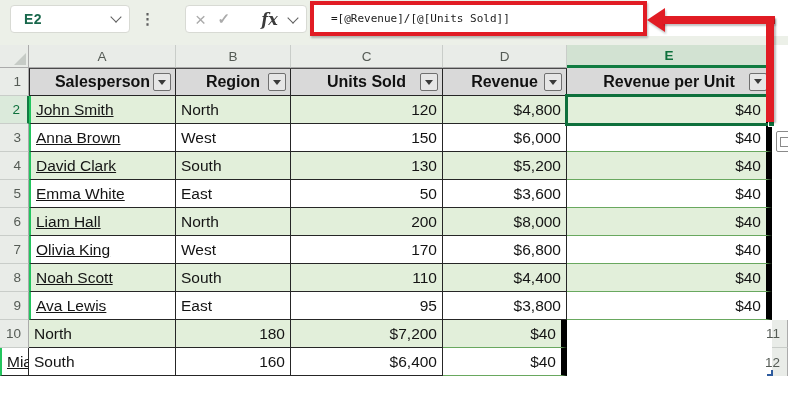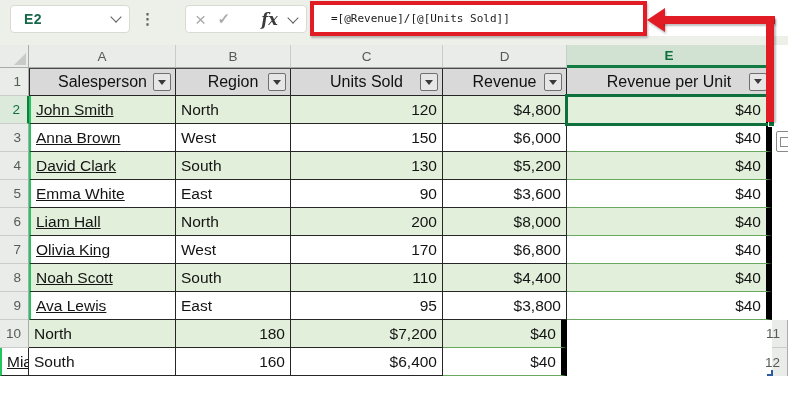--- a/index.html
+++ b/index.html
@@ -65,21 +65,21 @@
   .ch.sel { background:#D2E2D2; color:#0E703C; font-weight:bold; border-bottom:3px solid #107C41; }
   .fill-h { background:#fff; }
   .rh { background:#E9ECE8; border-right:1px solid #ABABAB; border-bottom:1px solid #C9CDC9;
     display:flex; align-items:center; justify-content:flex-end; padding-right:7px;
     font-size:13.5px; color:#555B55; }
   .rh.sel { background:#DBEADB; color:#0E703C; border-right:2px solid #107C41; }
   .rh.last { border-bottom:none; }
 
   .th { position:relative; background:#D9D9D9; border-right:1px solid #262626; border-bottom:1px solid #262626;
     border-top:1px solid #4a4a4a; display:flex; align-items:center; justify-content:center;
-    font-size:16px; font-weight:normal; color:#111; white-space:nowrap; overflow:hidden; }
+    font-size:16px; font-weight:bold; color:#111; white-space:nowrap; overflow:hidden; }
   .th.ca { border-left:1px solid #262626; }
   .th.e { border-right:1px solid #69A85F; border-top:none; border-bottom:1px solid #3E7E46; }
   .fbtn { position:absolute; right:4px; top:50%; transform:translateY(-50%);
     width:18px; height:18px; background:#E6E6E6; border:1px solid #6F6F6F; border-radius:2px;
     display:flex; align-items:center; justify-content:center; }
   .fbtn .tri-dn { width:0; height:0; border-left:4px solid transparent; border-right:4px solid transparent;
     border-top:5px solid #3A3A3A; }
 
   .td { background:#fff; border-right:1px solid #262626; border-bottom:1px solid #262626;
     font-size:15.5px; color:#141414; display:flex; align-items:center; white-space:nowrap; overflow:hidden; }
@@ -198,21 +198,21 @@
     <div class="td ca ta g">David Clark</div>
     <div class="td ta g">South</div>
     <div class="td tn g">130</div>
     <div class="td tn g">$5,200</div>
     <div class="td tn g e">$40</div>
     <div class="fill"></div>
 
     <div class="rh">5</div>
     <div class="td ca ta">Emma White</div>
     <div class="td ta">East</div>
-    <div class="td tn">90</div>
+    <div class="td tn">50</div>
     <div class="td tn">$3,600</div>
     <div class="td tn e">$40</div>
     <div class="fill"></div>
 
     <div class="rh">6</div>
     <div class="td ca ta g">Liam Hall</div>
     <div class="td ta g">North</div>
     <div class="td tn g">200</div>
     <div class="td tn g">$8,000</div>
     <div class="td tn g e">$40</div>

